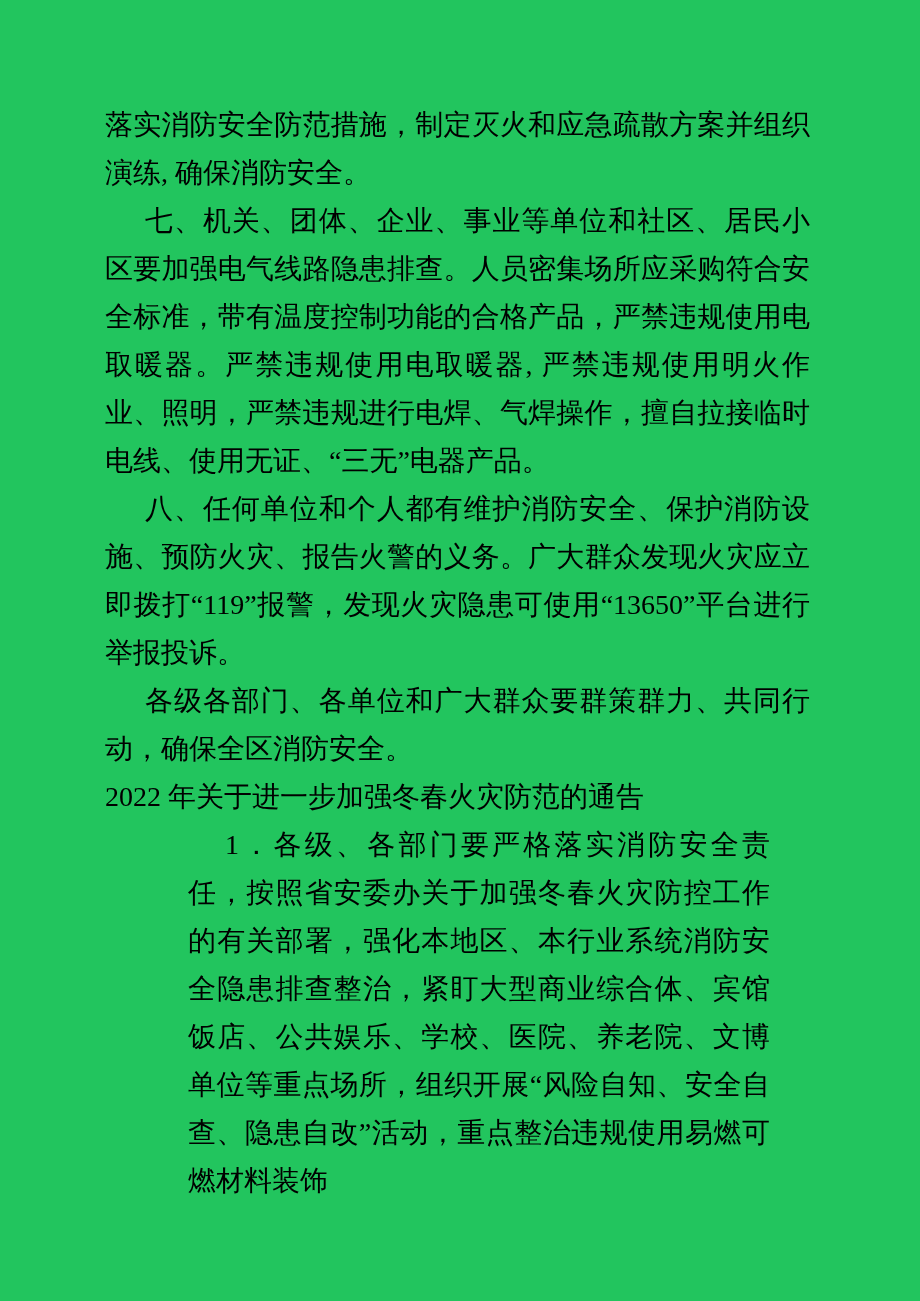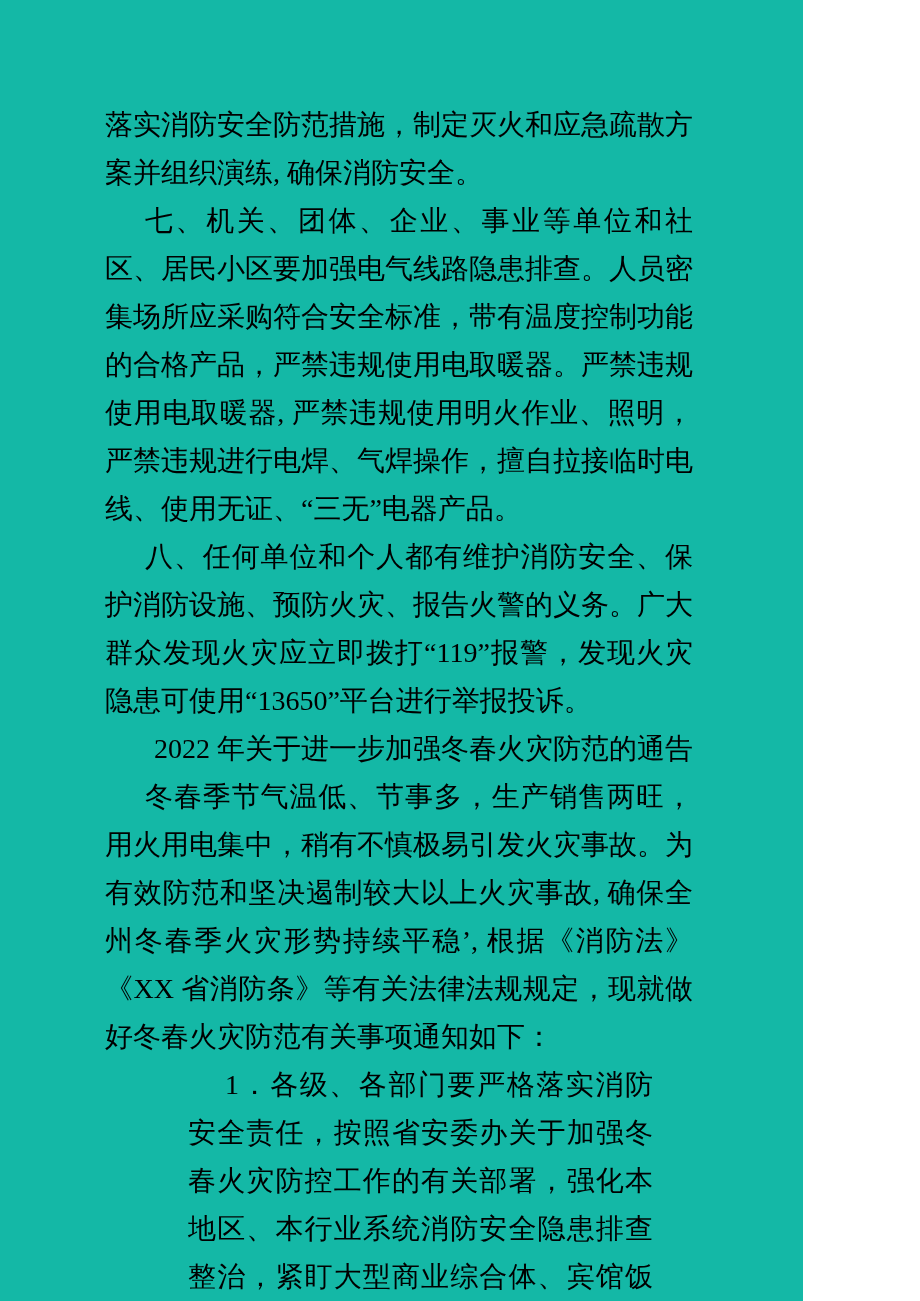--- a/index.html
+++ b/index.html
@@ -11,58 +11,58 @@
     width: 920px;
     height: 1301px;
     position: relative;
     font-family: "Liberation Serif", "DejaVu Serif", serif;
     color: #000000;
   }
   .page {
     position: absolute;
     top: 0;
     left: 0;
-    width: 803px;
+    width: 920px;
     height: 1301px;
-    background: #14b8a6;
+    background: #22c55e;
     overflow: hidden;
   }
   .content {
     padding: 101px 110px 0 105px;
   }
   .para {
     margin: 0;
     font-size: 28px;
     line-height: 48px;
     text-align: justify;
     text-justify: inter-ideograph;
     word-break: break-all;
   }
   .para.cont {
     text-indent: 0;
   }
   .para.ind {
     text-indent: 40px;
   }
   .para.title {
-    text-align: right;
+    text-align: left;
     text-indent: 0;
     word-break: keep-all;
   }
   .para.item {
     margin-left: 83px;
     margin-right: 40px;
     text-indent: 37px;
   }
 </style>
 </head>
 <body>
 
 <div class="page">
   <div class="content">
     <p class="para cont">落实消防安全防范措施，制定灭火和应急疏散方案并组织演练, 确保消防安全。</p>
     <p class="para ind">七、机关、团体、企业、事业等单位和社区、居民小区要加强电气线路隐患排查。人员密集场所应采购符合安全标准，带有温度控制功能的合格产品，严禁违规使用电取暖器。严禁违规使用电取暖器, 严禁违规使用明火作业、照明，严禁违规进行电焊、气焊操作，擅自拉接临时电线、使用无证、“三无”电器产品。</p>
     <p class="para ind">八、任何单位和个人都有维护消防安全、保护消防设施、预防火灾、报告火警的义务。广大群众发现火灾应立即拨打“119”报警，发现火灾隐患可使用“13650”平台进行举报投诉。</p>
+    <p class="para ind">各级各部门、各单位和广大群众要群策群力、共同行动，确保全区消防安全。</p>
     <p class="para title">2022 年关于进一步加强冬春火灾防范的通告</p>
-    <p class="para ind">冬春季节气温低、节事多，生产销售两旺，用火用电集中，稍有不慎极易引发火灾事故。为有效防范和坚决遏制较大以上火灾事故, 确保全州冬春季火灾形势持续平稳’, 根据《消防法》《XX 省消防条》等有关法律法规规定，现就做好冬春火灾防范有关事项通知如下：</p>
     <p class="para item">1．各级、各部门要严格落实消防安全责任，按照省安委办关于加强冬春火灾防控工作的有关部署，强化本地区、本行业系统消防安全隐患排查整治，紧盯大型商业综合体、宾馆饭店、公共娱乐、学校、医院、养老院、文博单位等重点场所，组织开展“风险自知、安全自查、隐患自改”活动，重点整治违规使用易燃可燃材料装饰</p>
   </div>
 </div>
 
 </body></html>

